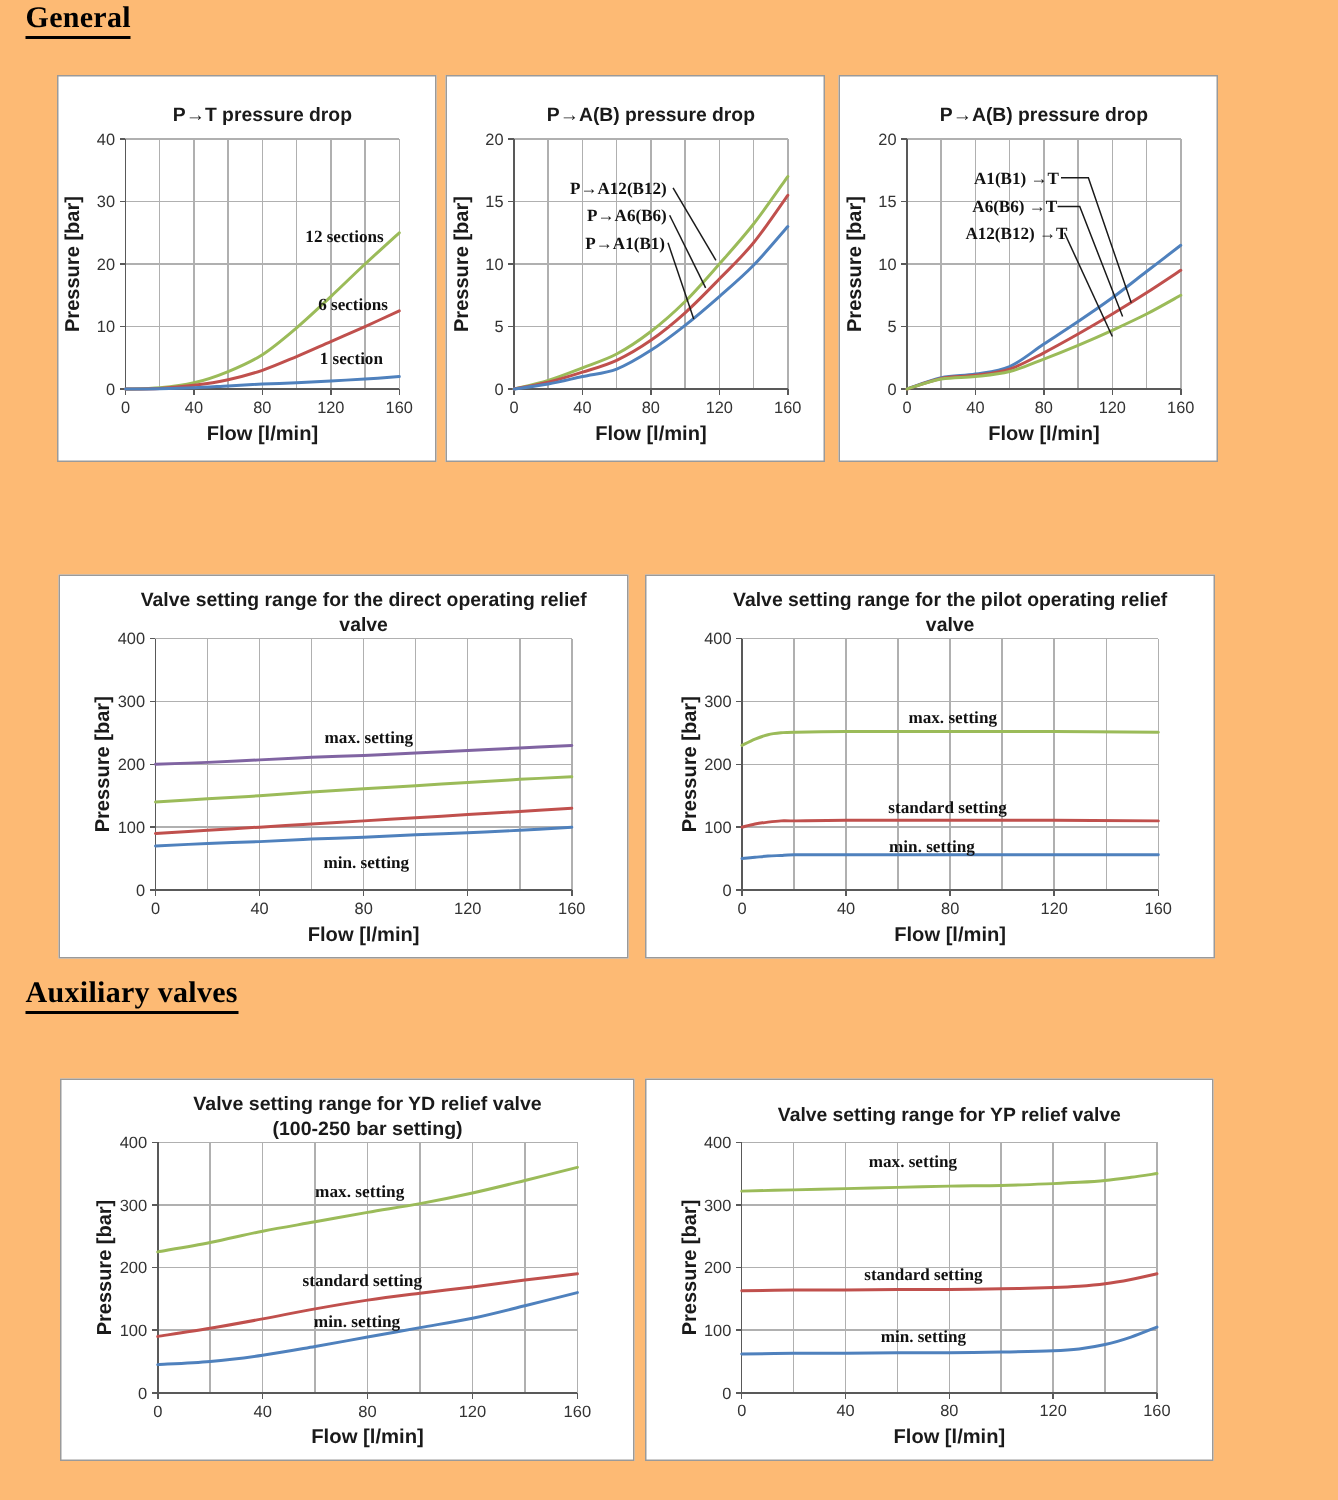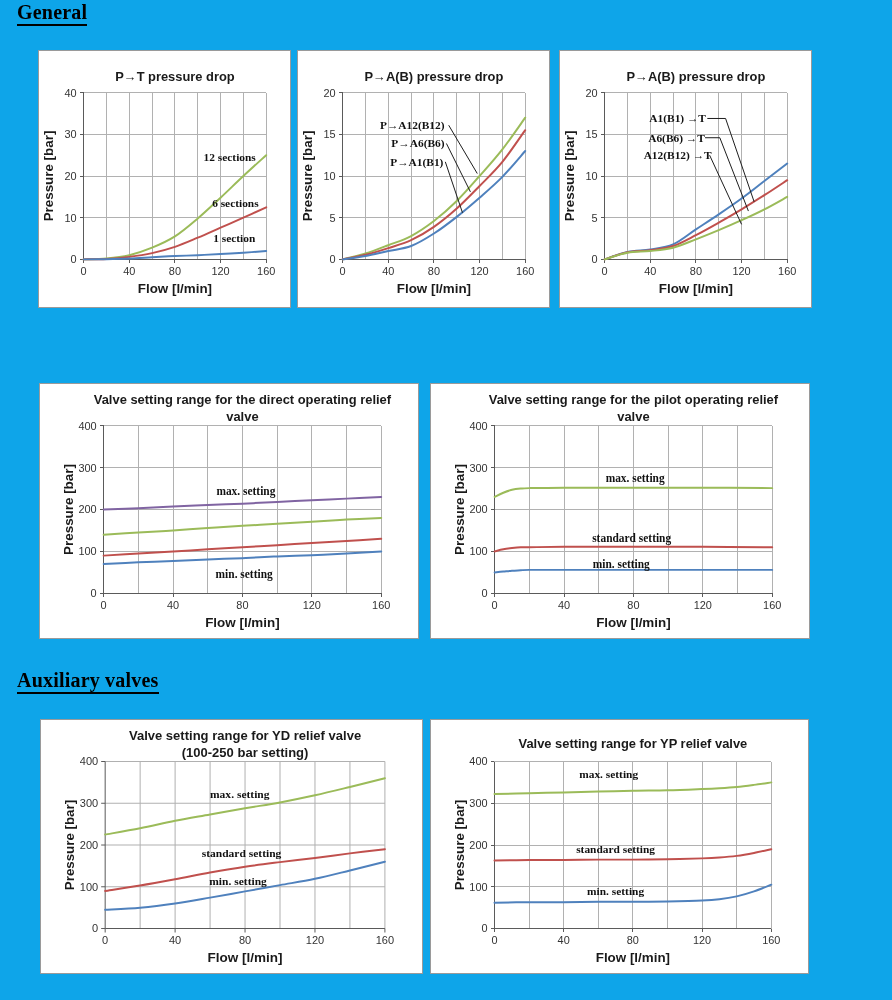--- a/index.html
+++ b/index.html
@@ -1,16 +1,16 @@
 <!DOCTYPE html>
 <html><head>
 <meta charset="utf-8">
 <style>
   html,body{margin:0;padding:0;background:#ffffff;}
-  .page{position:relative;width:892px;height:1000px;background:#0ea5e9;overflow:hidden;
+  .page{position:relative;width:892px;height:1000px;background:#fdba74;overflow:hidden;
         font-family:"Liberation Sans",sans-serif;}
   .heading{position:absolute;margin:0;font:bold 20px "Liberation Serif",serif;color:#000;letter-spacing:.2px;}
   .heading span{border-bottom:2px solid #000;padding-bottom:1px;}
   .chart-box{position:absolute;margin:0;background:#fff;border:1px solid #9a9a9a;box-sizing:border-box;}
   .chart-box svg{display:block;width:100%;height:100%;}
   .ctitle{font:bold 13px "Liberation Sans",sans-serif;fill:#1a1a1a;}
   .tick{font:11px "Liberation Sans",sans-serif;fill:#333;}
   .axis-title{font:bold 13.5px "Liberation Sans",sans-serif;fill:#1a1a1a;}
   .anno{font:bold 11.5px "Liberation Serif",serif;fill:#111;}
 </style>
@@ -260,21 +260,21 @@
         <text x="33" y="126.5" text-anchor="middle" class="axis-title" transform="rotate(-90 33 126.5)">Pressure [bar]</text>
         <path d="M64,113.825C65.45,113.12 69.81,110.80 72.72,109.60C75.63,108.40 78.53,107.35 81.44,106.64C84.34,105.94 87.25,105.66 90.16,105.38C93.06,105.09 91.61,105.09 98.88,104.95C106.14,104.81 116.31,104.60 133.75,104.53C151.19,104.46 180.25,104.53 203.50,104.53C226.75,104.53 250.00,104.46 273.25,104.53C296.50,104.60 331.38,104.88 343.00,104.95" fill="none" stroke="#9bbb59" stroke-width="2" stroke-linecap="round" stroke-linejoin="round"></path>
         <path d="M64,168.75C65.45,168.40 69.81,167.20 72.72,166.64C75.63,166.07 78.53,165.72 81.44,165.37C84.34,165.02 87.25,164.67 90.16,164.53C93.06,164.38 91.61,164.60 98.88,164.53C106.14,164.45 116.31,164.17 133.75,164.10C151.19,164.03 180.25,164.10 203.50,164.10C226.75,164.10 250.00,164.03 273.25,164.10C296.50,164.17 331.38,164.45 343.00,164.53" fill="none" stroke="#c0504d" stroke-width="2" stroke-linecap="round" stroke-linejoin="round"></path>
         <path d="M64,189.875C65.45,189.73 69.81,189.31 72.72,189.03C75.63,188.75 78.53,188.40 81.44,188.19C84.34,187.97 87.25,187.90 90.16,187.76C93.06,187.62 91.61,187.41 98.88,187.34C106.14,187.27 116.31,187.34 133.75,187.34C151.19,187.34 180.25,187.34 203.50,187.34C226.75,187.34 250.00,187.34 273.25,187.34C296.50,187.34 331.38,187.34 343.00,187.34" fill="none" stroke="#4f81bd" stroke-width="2" stroke-linecap="round" stroke-linejoin="round"></path>
         <text x="205.24375" y="98.8125" text-anchor="middle" class="anno">max. setting</text>
         <text x="201.75625" y="159.23" text-anchor="middle" class="anno">standard setting</text>
         <text x="191.29375" y="185.425" text-anchor="middle" class="anno">min. setting</text>
       </svg>
     </figure>
 
-  <h2 class="heading" style="left:17px;top:669px;"><span>Auxiliary valves</span></h2>
+  <h2 class="heading" style="left:17px;top:651px;"><span>Auxiliary valves</span></h2>
 
   <figure class="chart-box" style="left:40px;top:719px;width:383px;height:255px;">
       <svg viewBox="0 0 380 256" preserveAspectRatio="none">
         <line x1="98.875" y1="42" x2="98.875" y2="211" stroke="#b0b0b0" stroke-width="1" shape-rendering="crispEdges"></line>
         <line x1="133.75" y1="42" x2="133.75" y2="211" stroke="#b0b0b0" stroke-width="1" shape-rendering="crispEdges"></line>
         <line x1="168.625" y1="42" x2="168.625" y2="211" stroke="#b0b0b0" stroke-width="1" shape-rendering="crispEdges"></line>
         <line x1="203.5" y1="42" x2="203.5" y2="211" stroke="#b0b0b0" stroke-width="1" shape-rendering="crispEdges"></line>
         <line x1="238.375" y1="42" x2="238.375" y2="211" stroke="#b0b0b0" stroke-width="1" shape-rendering="crispEdges"></line>
         <line x1="273.25" y1="42" x2="273.25" y2="211" stroke="#b0b0b0" stroke-width="1" shape-rendering="crispEdges"></line>
         <line x1="308.125" y1="42" x2="308.125" y2="211" stroke="#b0b0b0" stroke-width="1" shape-rendering="crispEdges"></line>

